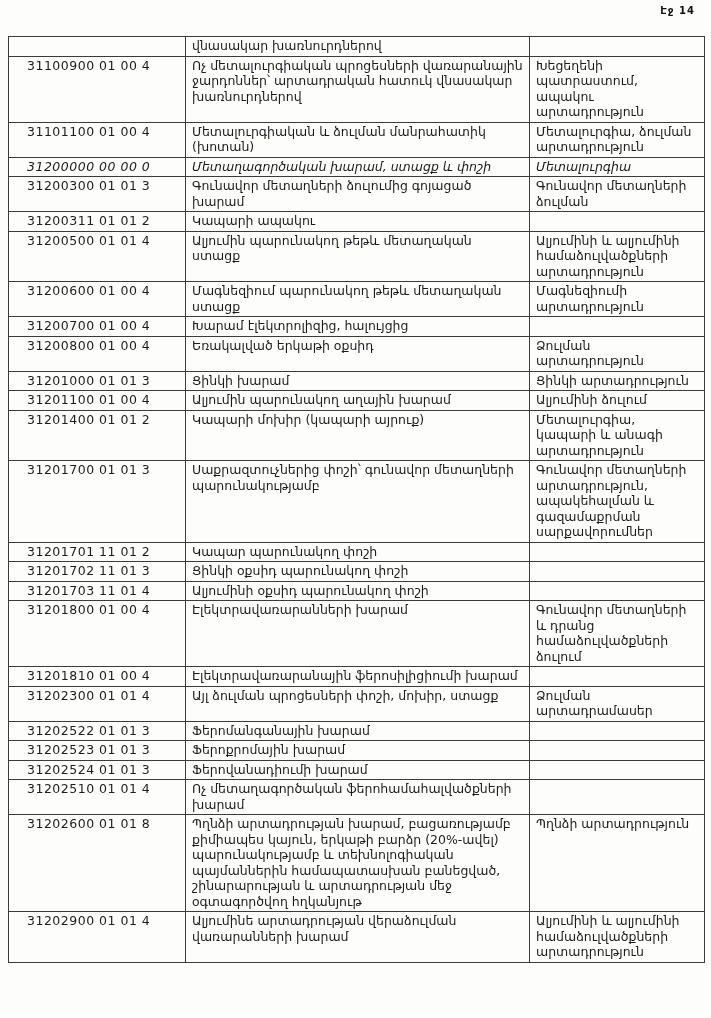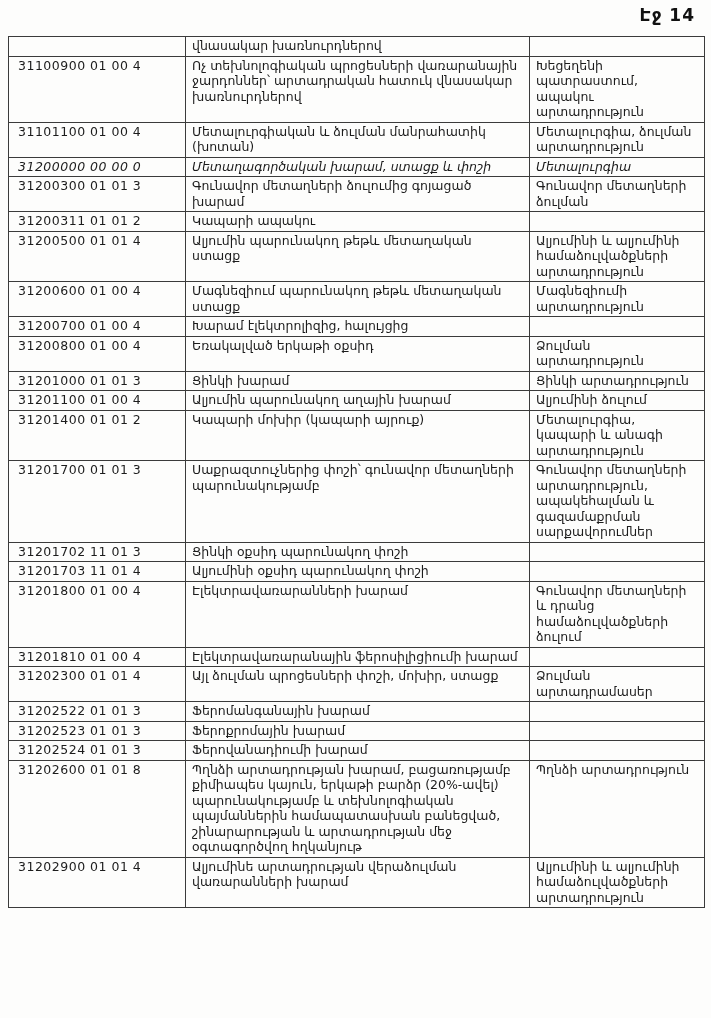--- a/index.html
+++ b/index.html
@@ -15,21 +15,21 @@
     position: relative;
     width: 711px;
     height: 1018px;
     background: #fdfdfc;
     color: #1c1c1c;
   }
   .page-header {
     position: absolute;
     top: 5px;
     right: 16px;
-    font-size: 17px;
+    font-size: 10px;
     font-weight: bold;
     letter-spacing: 1px;
     color: #111;
   }
   table.waste-table {
     position: absolute;
     top: 36px;
     left: 8px;
     width: 696px;
     border-collapse: collapse;
@@ -40,21 +40,21 @@
     padding: 1px 6px 2px 6px;
     font-size: 12.5px;
     line-height: 1.24;
     vertical-align: top;
     word-wrap: break-word;
     color: #1c1c1c;
   }
   table.waste-table td.cell-code {
     white-space: nowrap;
     letter-spacing: 0.5px;
-    padding-left: 9px;
+    padding-left: 18px;
   }
   tr.em td {
     font-style: italic;
     font-weight: normal;
   }
   col.c-code { width: 177px; }
   col.c-desc { width: 344px; }
   col.c-note { width: 175px; }
 </style>
 </head>
@@ -70,21 +70,21 @@
       <col class="c-note">
     </colgroup>
     <tbody id="table-rows">
         <tr>
           <td class="cell-code"></td>
           <td class="cell-desc">վնասակար խառնուրդներով</td>
           <td class="cell-note"></td>
         </tr>
         <tr>
           <td class="cell-code">31100900 01 00 4</td>
-          <td class="cell-desc">Ոչ տեխնոլոգիական պրոցեսների վառարանային ջարդոններ՝ արտադրական հատուկ վնասակար խառնուրդներով</td>
+          <td class="cell-desc">Ոչ մետալուրգիական պրոցեսների վառարանային ջարդոններ՝ արտադրական հատուկ վնասակար խառնուրդներով</td>
           <td class="cell-note">Խեցեղենի պատրաստում, ապակու արտադրություն</td>
         </tr>
         <tr>
           <td class="cell-code">31101100 01 00 4</td>
           <td class="cell-desc">Մետալուրգիական և ձուլման մանրահատիկ (խոտան)</td>
           <td class="cell-note">Մետալուրգիա, ձուլման արտադրություն</td>
         </tr>
         <tr class="em">
           <td class="cell-code">31200000 00 00 0</td>
           <td class="cell-desc">Մետաղագործական խարամ, ստացք և փոշի</td>
@@ -134,20 +134,25 @@
           <td class="cell-code">31201400 01 01 2</td>
           <td class="cell-desc">Կապարի մոխիր (կապարի այրուք)</td>
           <td class="cell-note">Մետալուրգիա, կապարի և անագի արտադրություն</td>
         </tr>
         <tr>
           <td class="cell-code">31201700 01 01 3</td>
           <td class="cell-desc">Սաքրազտուչներից փոշի՝ գունավոր մետաղների պարունակությամբ</td>
           <td class="cell-note">Գունավոր մետաղների արտադրություն, ապակեհալման և գազամաքրման սարքավորումներ</td>
         </tr>
         <tr>
+          <td class="cell-code">31201701 11 01 2</td>
+          <td class="cell-desc">Կապար պարունակող փոշի</td>
+          <td class="cell-note"></td>
+        </tr>
+        <tr>
           <td class="cell-code">31201702 11 01 3</td>
           <td class="cell-desc">Ցինկի օքսիդ պարունակող փոշի</td>
           <td class="cell-note"></td>
         </tr>
         <tr>
           <td class="cell-code">31201703 11 01 4</td>
           <td class="cell-desc">Ալյումինի օքսիդ պարունակող փոշի</td>
           <td class="cell-note"></td>
         </tr>
         <tr>
@@ -171,20 +176,25 @@
           <td class="cell-note"></td>
         </tr>
         <tr>
           <td class="cell-code">31202523 01 01 3</td>
           <td class="cell-desc">Ֆերոքրոմային խարամ</td>
           <td class="cell-note"></td>
         </tr>
         <tr>
           <td class="cell-code">31202524 01 01 3</td>
           <td class="cell-desc">Ֆերովանադիումի խարամ</td>
+          <td class="cell-note"></td>
+        </tr>
+        <tr>
+          <td class="cell-code">31202510 01 01 4</td>
+          <td class="cell-desc">Ոչ մետաղագործական ֆերոհամահալվածքների խարամ</td>
           <td class="cell-note"></td>
         </tr>
         <tr>
           <td class="cell-code">31202600 01 01 8</td>
           <td class="cell-desc">Պղնձի արտադրության խարամ, բացառությամբ քիմիապես կայուն, երկաթի բարձր (20%-ավել) պարունակությամբ և տեխնոլոգիական պայմաններին համապատասխան բանեցված, շինարարության և արտադրության մեջ օգտագործվող հղկանյութ</td>
           <td class="cell-note">Պղնձի արտադրություն</td>
         </tr>
         <tr>
           <td class="cell-code">31202900 01 01 4</td>
           <td class="cell-desc">Ալյումինե արտադրության վերաձուլման վառարանների խարամ</td>

